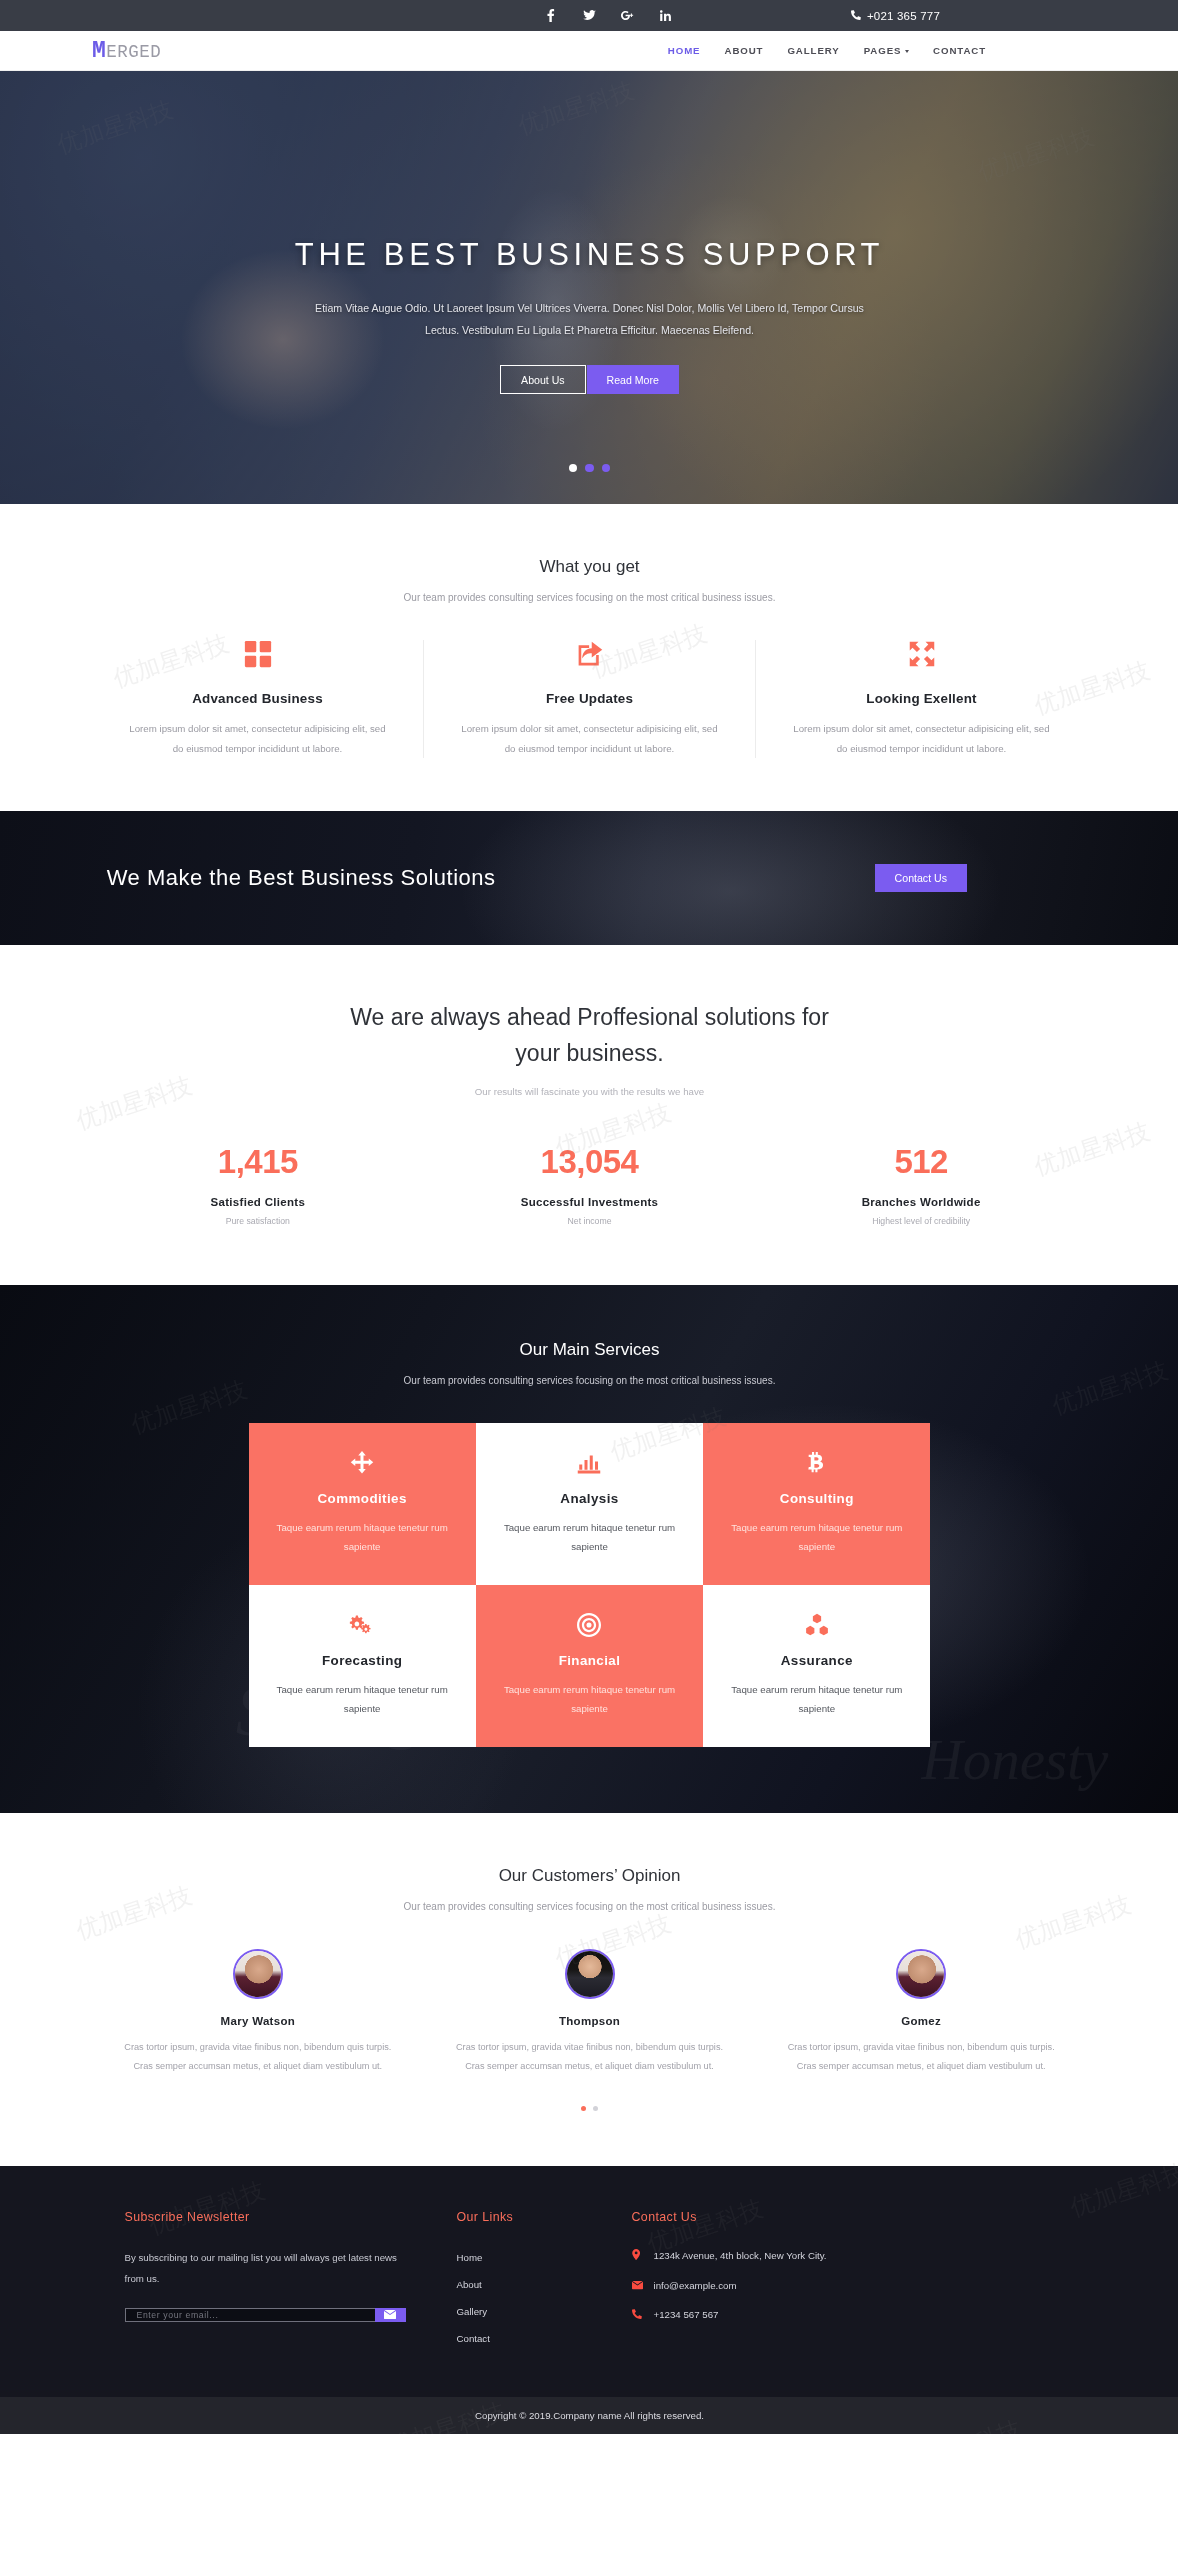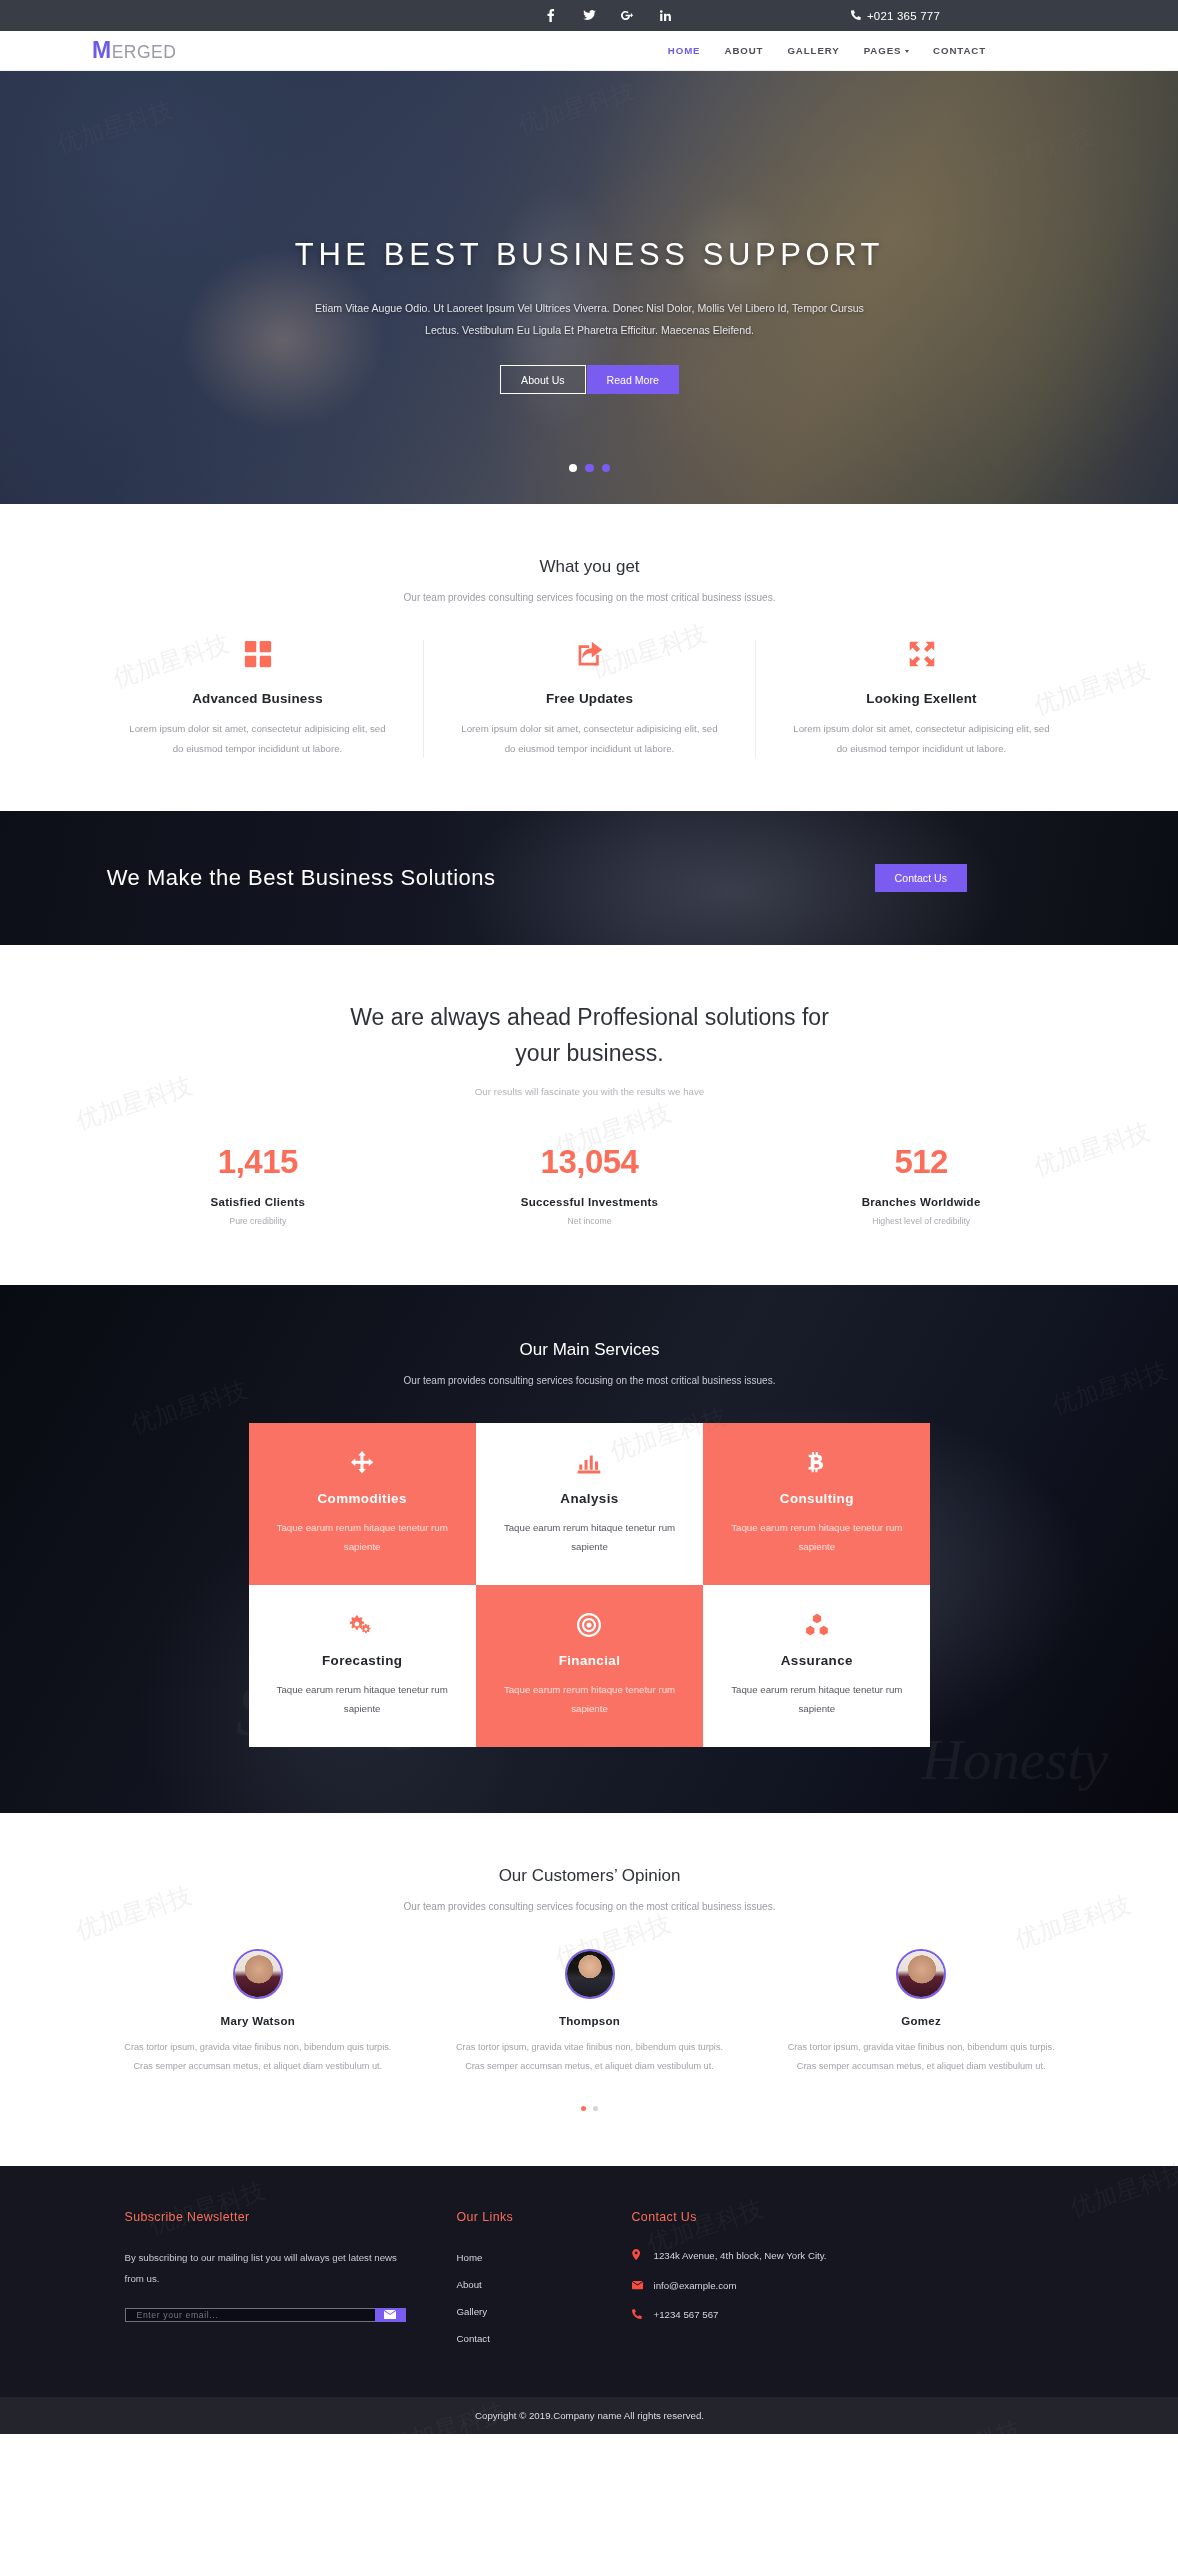--- a/index.html
+++ b/index.html
@@ -47,21 +47,21 @@
   .nav {
     background: #ffffff; height: 40px;
     display: flex; align-items: center;
     border-bottom: 0.9px solid #f0f0f0;
   }
   .nav-inner {
     width: 995px; margin: 0 auto;
     display: flex; align-items: center; justify-content: space-between;
   }
   .logo {
-    font-family: Liberation Sans, sans-serif;
+    font-family: Liberation Mono, monospace;
     font-size: 17.5px; letter-spacing: 0.5px; color: #9a9aa5;
     font-weight: 400;
   }
   .logo .m { color: #6c5ce7; font-size: 23px; font-weight: 700; }
   .menu { display: flex; align-items: center; gap: 24px; margin-right: 101px;}
   .menu a {
     color: #4d4d55; font-size: 9.7px; letter-spacing: 0.9px;
     text-decoration: none; font-weight: 600;
     text-transform: uppercase;
   }
@@ -458,21 +458,21 @@
   </div>
 
   <div class="sec about-sec">
     <div class="sec-inner">
       <h2 class="about-head">We are always ahead Proffesional solutions for your business.</h2>
       <div class="about-sub">Our results will fascinate you with the results we have</div>
       <div class="counters">
         <div class="counter">
           <div class="num">1,415</div>
           <div class="lab">Satisfied Clients</div>
-          <div class="sub">Pure credibility</div>
+          <div class="sub">Pure satisfaction</div>
         </div>
         <div class="counter">
           <div class="num">13,054</div>
           <div class="lab">Successful Investments</div>
           <div class="sub">Net income</div>
         </div>
         <div class="counter">
           <div class="num">512</div>
           <div class="lab">Branches Worldwide</div>
           <div class="sub">Highest level of credibility</div>

